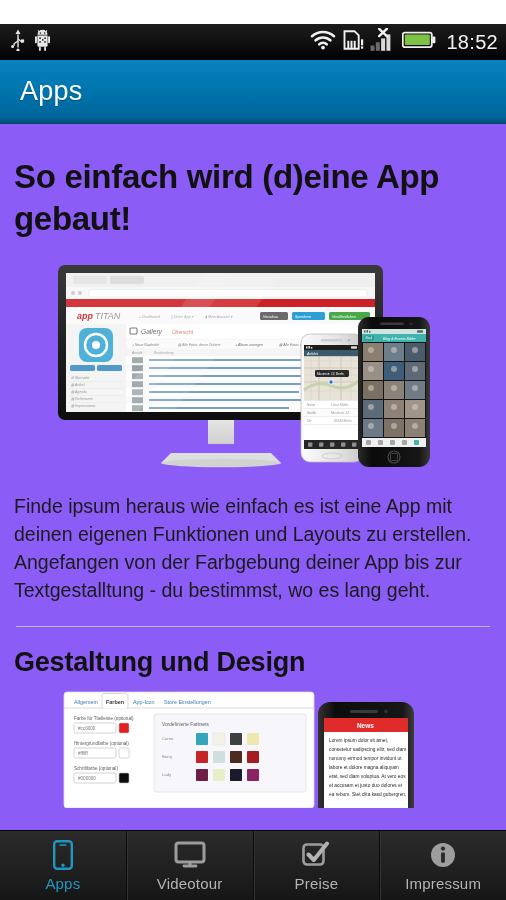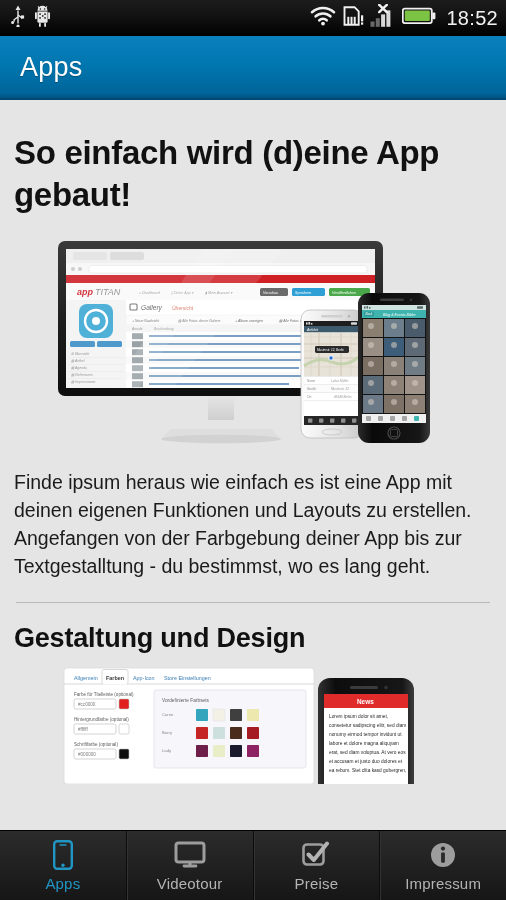--- a/index.html
+++ b/index.html
@@ -23,20 +23,21 @@
 
   
   .status-bar {
     height: 36px;
     flex: 0 0 36px;
     background: linear-gradient(to bottom, #1c1c1c 0%, #121212 45%, #000000 100%);
     display: flex;
     align-items: center;
     padding: 0 8px 0 10px;
     position: relative;
+    margin-top: 24px;
   }
   .status-left { display: flex; align-items: center; gap: 9px; }
   .status-right {
     margin-left: auto;
     display: flex;
     align-items: center;
     gap: 6px;
   }
   .sb-icon { display: block; }
   .status-time {
@@ -64,21 +65,21 @@
     font-weight: normal;
     letter-spacing: 0.2px;
     text-shadow: 0 1px 1px rgba(0,0,0,0.28);
   }
 
   
   .content {
     flex: 1 1 auto;
     overflow: hidden;
     padding: 0 14px;
-    background: #e5e5e5;
+    background: #8b5cf6;
     position: relative;
   }
 
   .h1 {
     font-size: 33px;
     font-weight: bold;
     color: #111111;
     line-height: 1.28;
     letter-spacing: -0.3px;
     margin-top: 32px;

